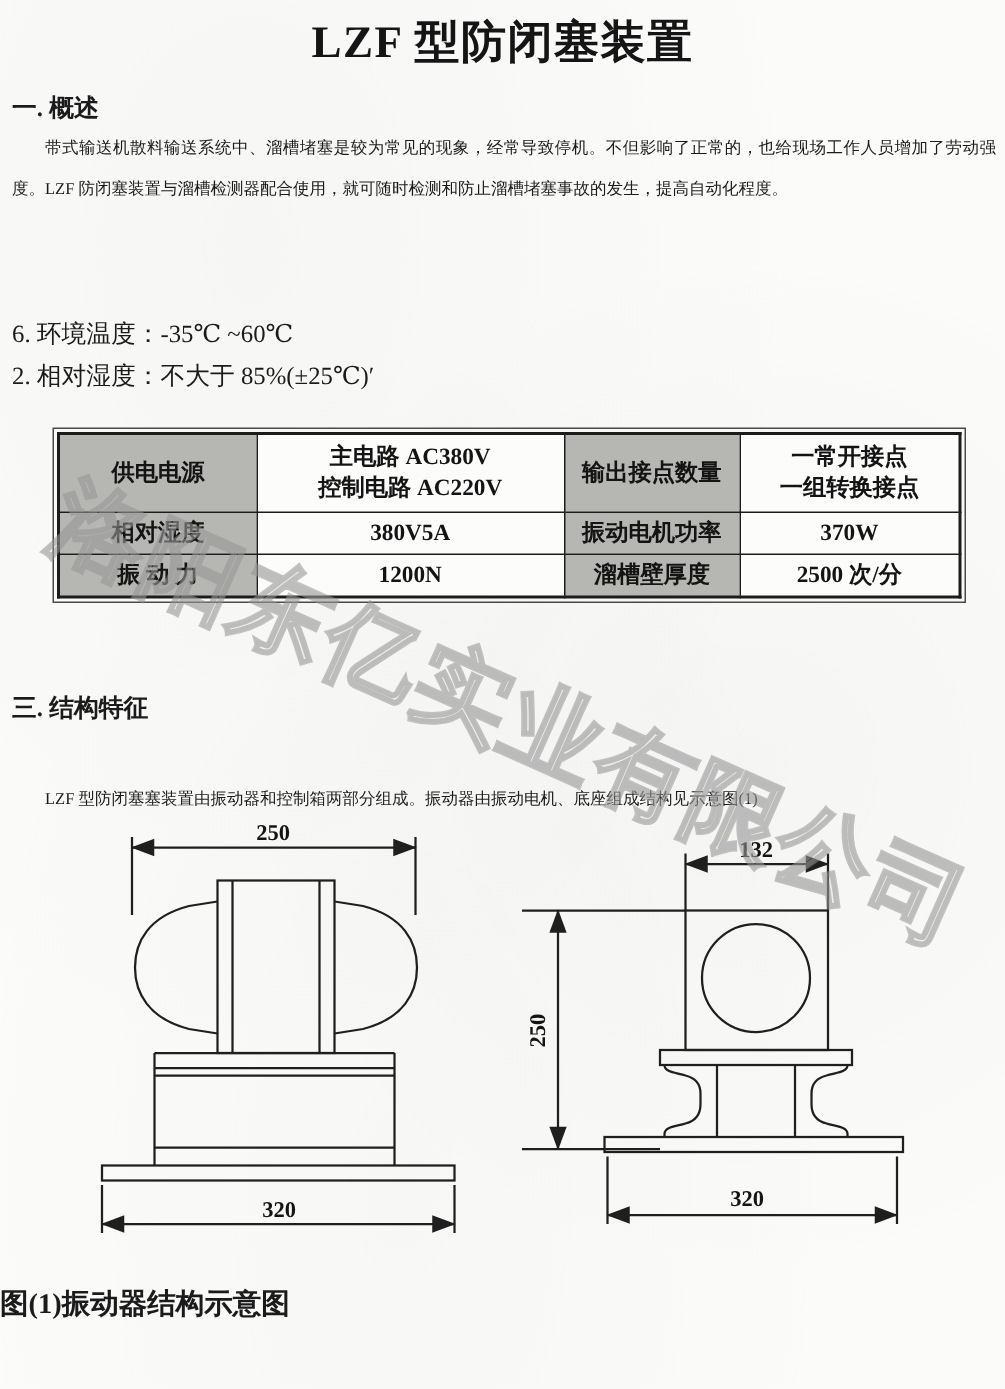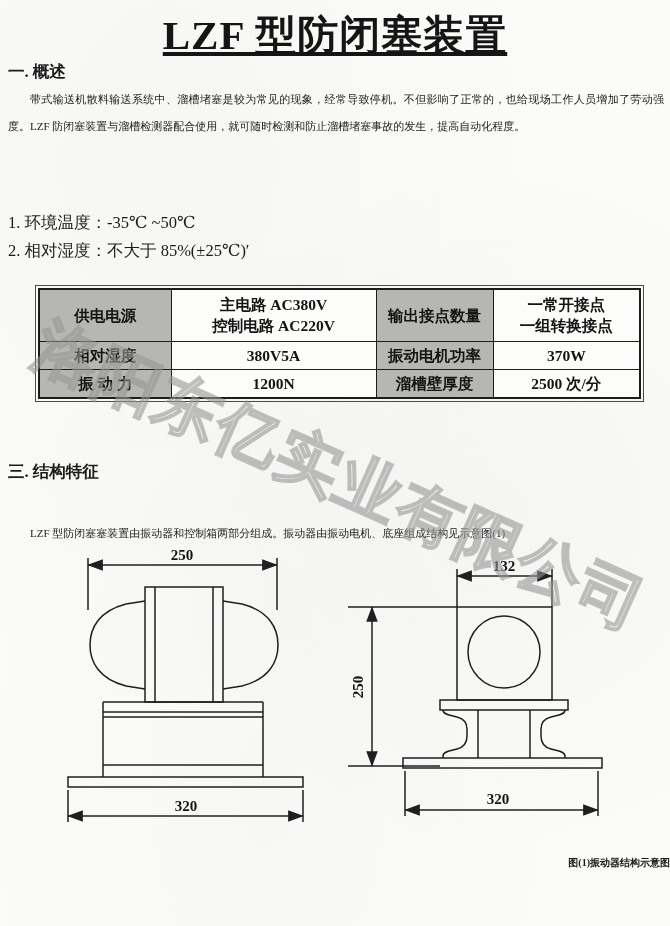--- a/index.html
+++ b/index.html
@@ -11,22 +11,22 @@
     background:
       radial-gradient(ellipse at 25% 18%, rgba(0,0,0,0.018), transparent 55%),
       radial-gradient(ellipse at 75% 55%, rgba(0,0,0,0.025), transparent 50%),
       radial-gradient(ellipse at 40% 85%, rgba(0,0,0,0.015), transparent 55%),
       #fbfbf9;
     color:#1b1b1b;
   }
 
   .doc-title {
     position:absolute; top:8px; left:0; width:100%;
-    text-align:center; font-size:41px; font-weight:700; letter-spacing:1px;
-    color:#151515; z-index:3;text-decoration:underline;
+    text-align:center; font-size:30px; font-weight:700; letter-spacing:1px;
+    color:#151515; z-index:3;
   }
 
   .sec-heading {
     position:absolute; left:8px; font-size:16.5px; font-weight:600; color:#1b1b1b; z-index:3;
   }
   .h-overview  { top:61px; }
   .h-cond     { top:185px; }
   .h-struct   { top:461px; }
 
   .para {
@@ -58,21 +58,21 @@
   table.spec tr.r2 td, table.spec tr.r3 td { height:27px; }
 
   .figure-svg { position:absolute; left:30px; top:548px; z-index:3; }
   .figure-svg text {
     font-family:"Liberation Serif","DejaVu Serif",serif;
     font-size:15px; fill:#141414; font-weight:600;
   }
 
   .fig-caption {
     position:absolute; top:856px; left:0; width:100%;
-    text-align:right; font-size:10px; font-weight:600; color:#1b1b1b; z-index:3;
+    text-align:left; font-size:19px; font-weight:600; color:#1b1b1b; z-index:3;
   }
 
   .watermark {
     position:absolute; left:56px; top:302px;
     font-size:64px; font-weight:700; letter-spacing:2px; white-space:nowrap;
     color:rgba(185,185,185,0.14);
     -webkit-text-stroke:2px rgba(148,148,148,0.55);
     transform:rotate(24deg); transform-origin:0 0;
     pointer-events:none; z-index:8;
   }
@@ -83,21 +83,21 @@
 <div class="page">
 
   <div class="doc-title">LZF 型防闭塞装置</div>
 
   <div class="watermark">洛阳东亿实业有限公司</div>
 
   <div class="sec-heading h-overview">一. 概述</div>
   <p class="para p-overview">带式输送机散料输送系统中、溜槽堵塞是较为常见的现象，经常导致停机。不但影响了正常的，也给现场工作人员增加了劳动强度。LZF 防闭塞装置与溜槽检测器配合使用，就可随时检测和防止溜槽堵塞事故的发生，提高自动化程度。</p>
 
   <div class="cond-list">
-    <div class="cond-item">1. 环境温度：-35℃ ~50℃</div>
+    <div class="cond-item">6. 环境温度：-35℃ ~60℃</div>
     <div class="cond-item">2. 相对湿度：不大于 85%(±25℃)′</div>
   </div>
 
   <div class="spec-table-wrap">
     <table class="spec">
       <colgroup>
           <col style="width:132px">
           <col style="width:205px">
           <col style="width:117px">
           <col style="width:147px">

